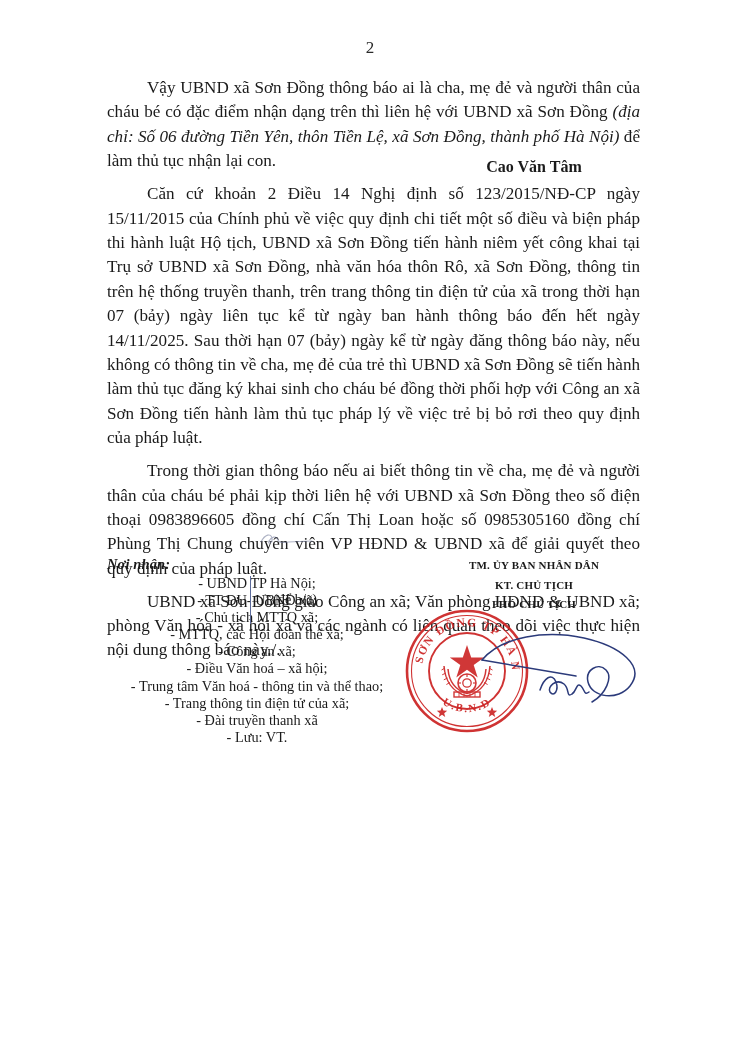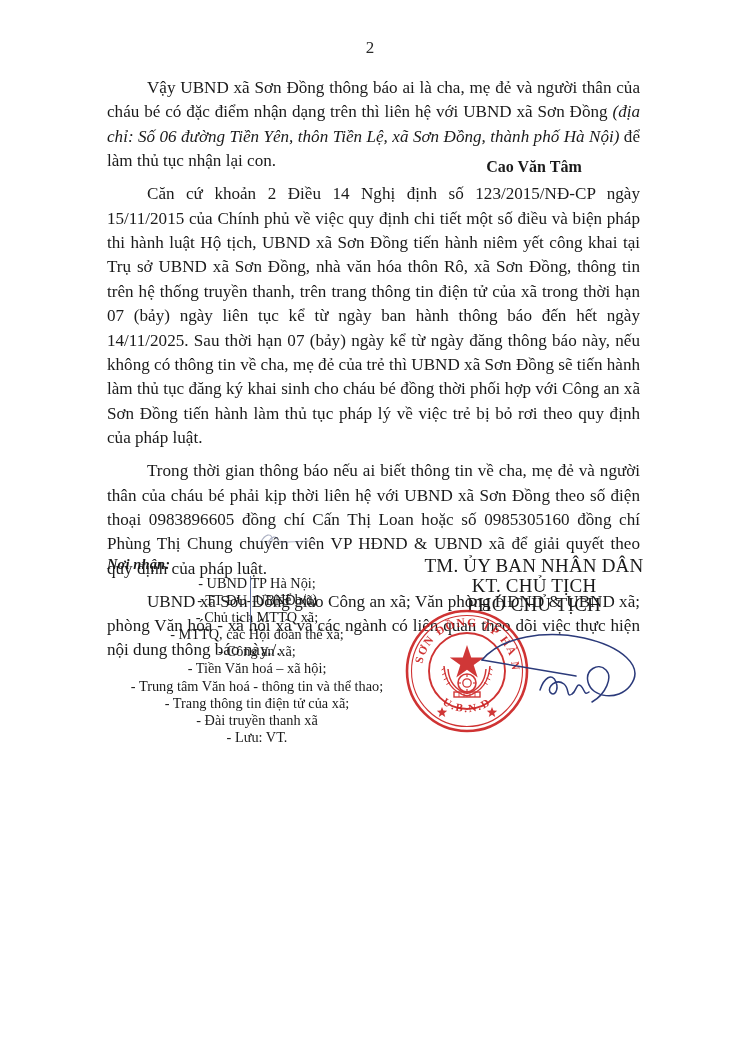--- a/index.html
+++ b/index.html
@@ -101,22 +101,22 @@
   }
 
   .signblock {
     position: absolute;
     left: 400px;
     top: 0;
     width: 268px;
     text-align: center;
   }
   .signblock .line {
-    font-weight: normal;
-    font-size: 19px;
+    font-weight: bold;
+    font-size: 11px;
     line-height: 19.5px;
     letter-spacing: 0.2px;
   }
   .signer-name {
     position: absolute;
     left: 400px;
     top: 158px;
     width: 268px;
     text-align: center;
     font-weight: bold;
@@ -165,21 +165,21 @@
   <div class="bottom">
 
     <div class="recipients">
       <div class="recipients-title">Nơi nhận:</div>
       <ul>
         <li>- UBND TP Hà Nội;</li>
         <li>- TT ĐU- UBND xã;</li>
         <li>- Chủ tịch MTTQ xã;</li>
         <li>- MTTQ, các Hội đoàn thể xã;</li>
         <li>- Công an xã;</li>
-        <li>- Tiền Văn hoá – xã hội;</li>
+        <li>- Điều Văn hoá – xã hội;</li>
         <li>- Trung tâm Văn hoá - thông tin và thể thao;</li>
         <li>- Trang thông tin điện tử của xã;</li>
         <li>- Đài truyền thanh xã</li>
         <li>- Lưu: VT.</li>
       </ul>
       <div class="brace-line"></div>
       <div class="bc-note">(để b/c)</div>
     </div>
 
     <div class="signblock">

